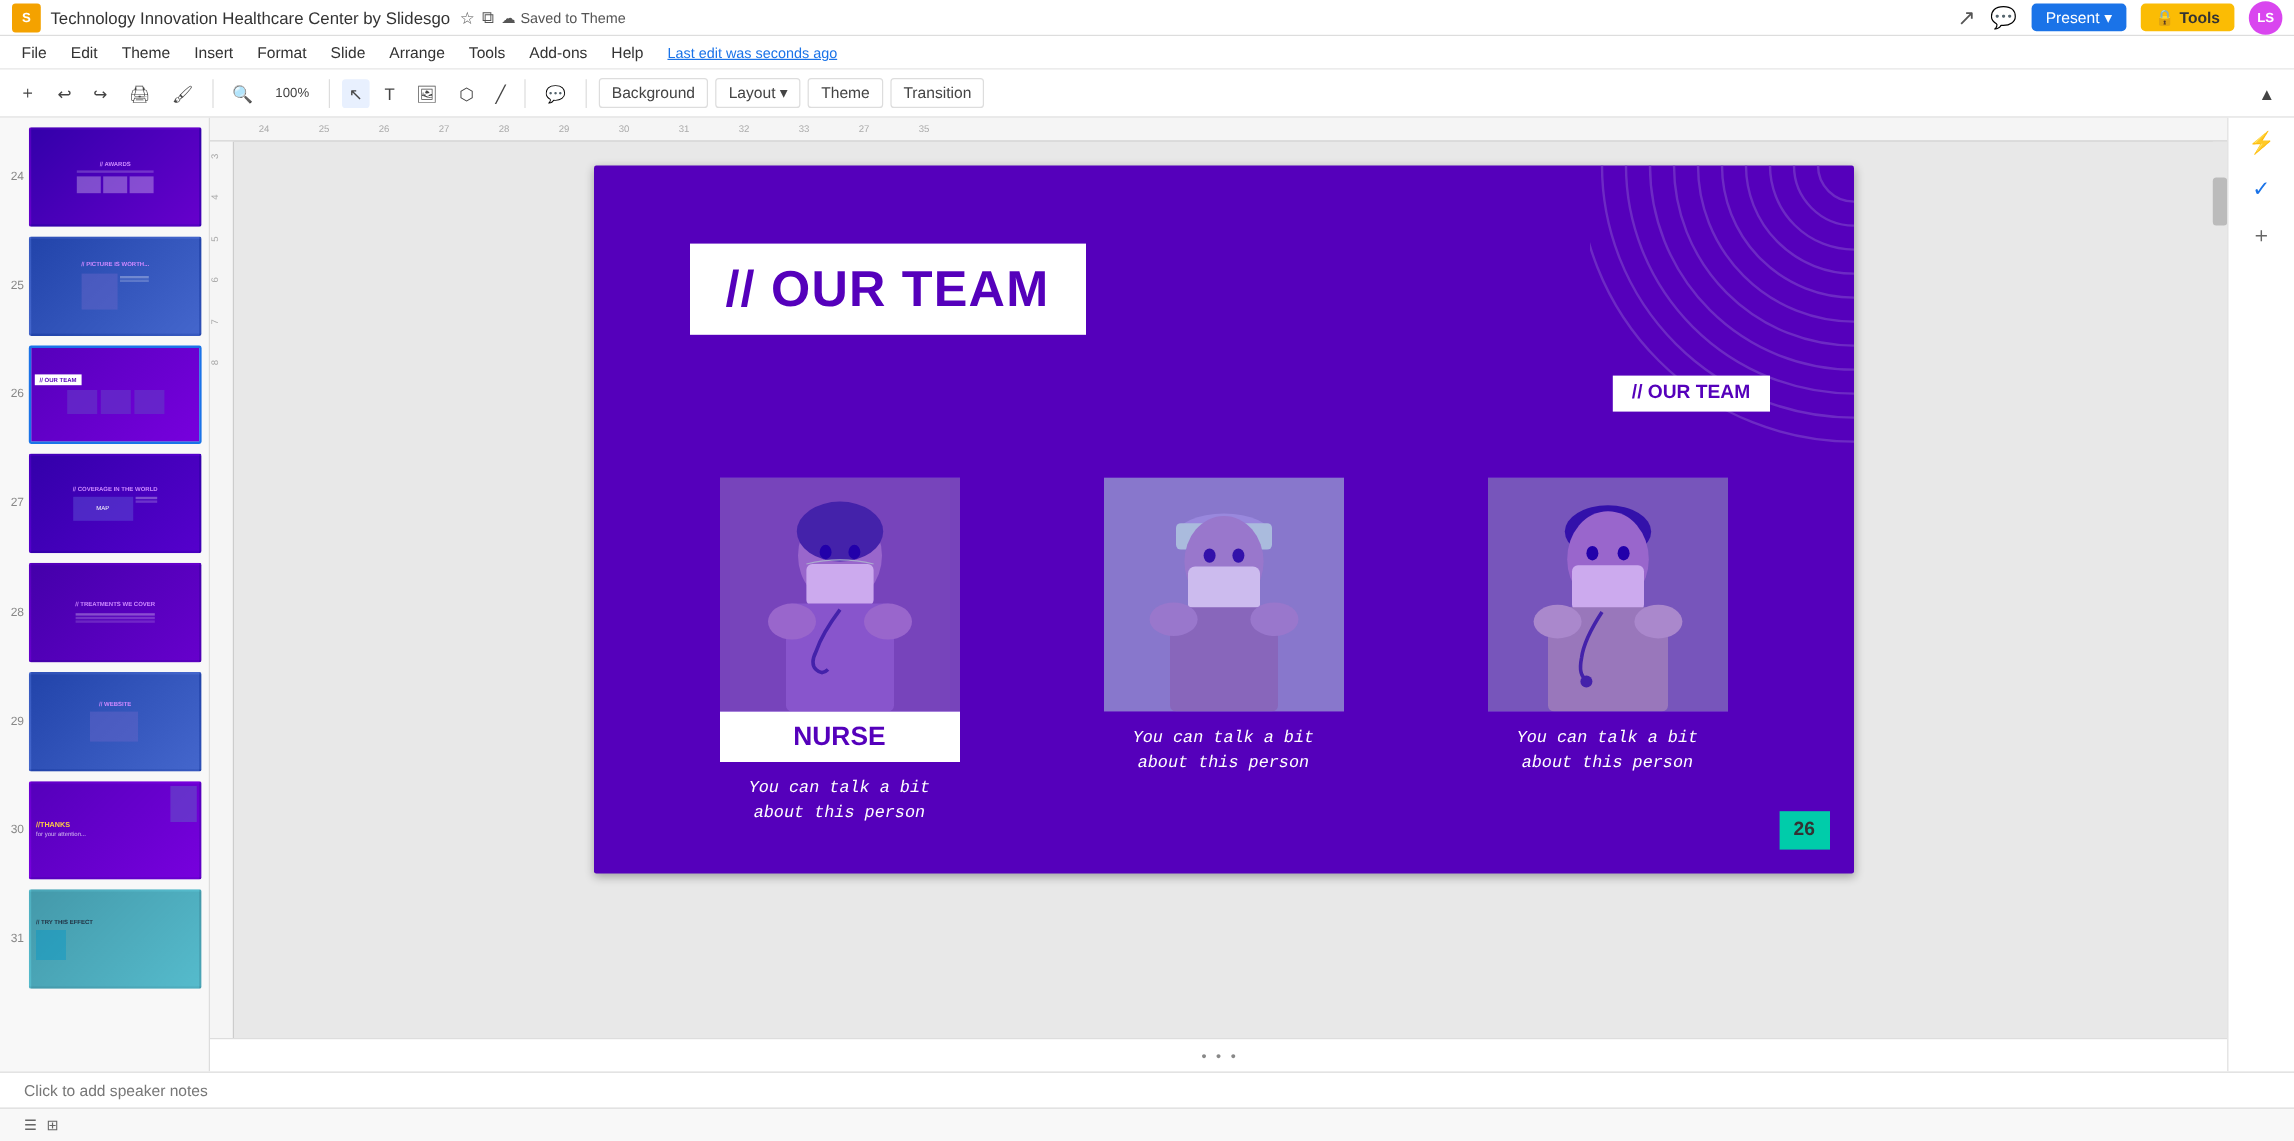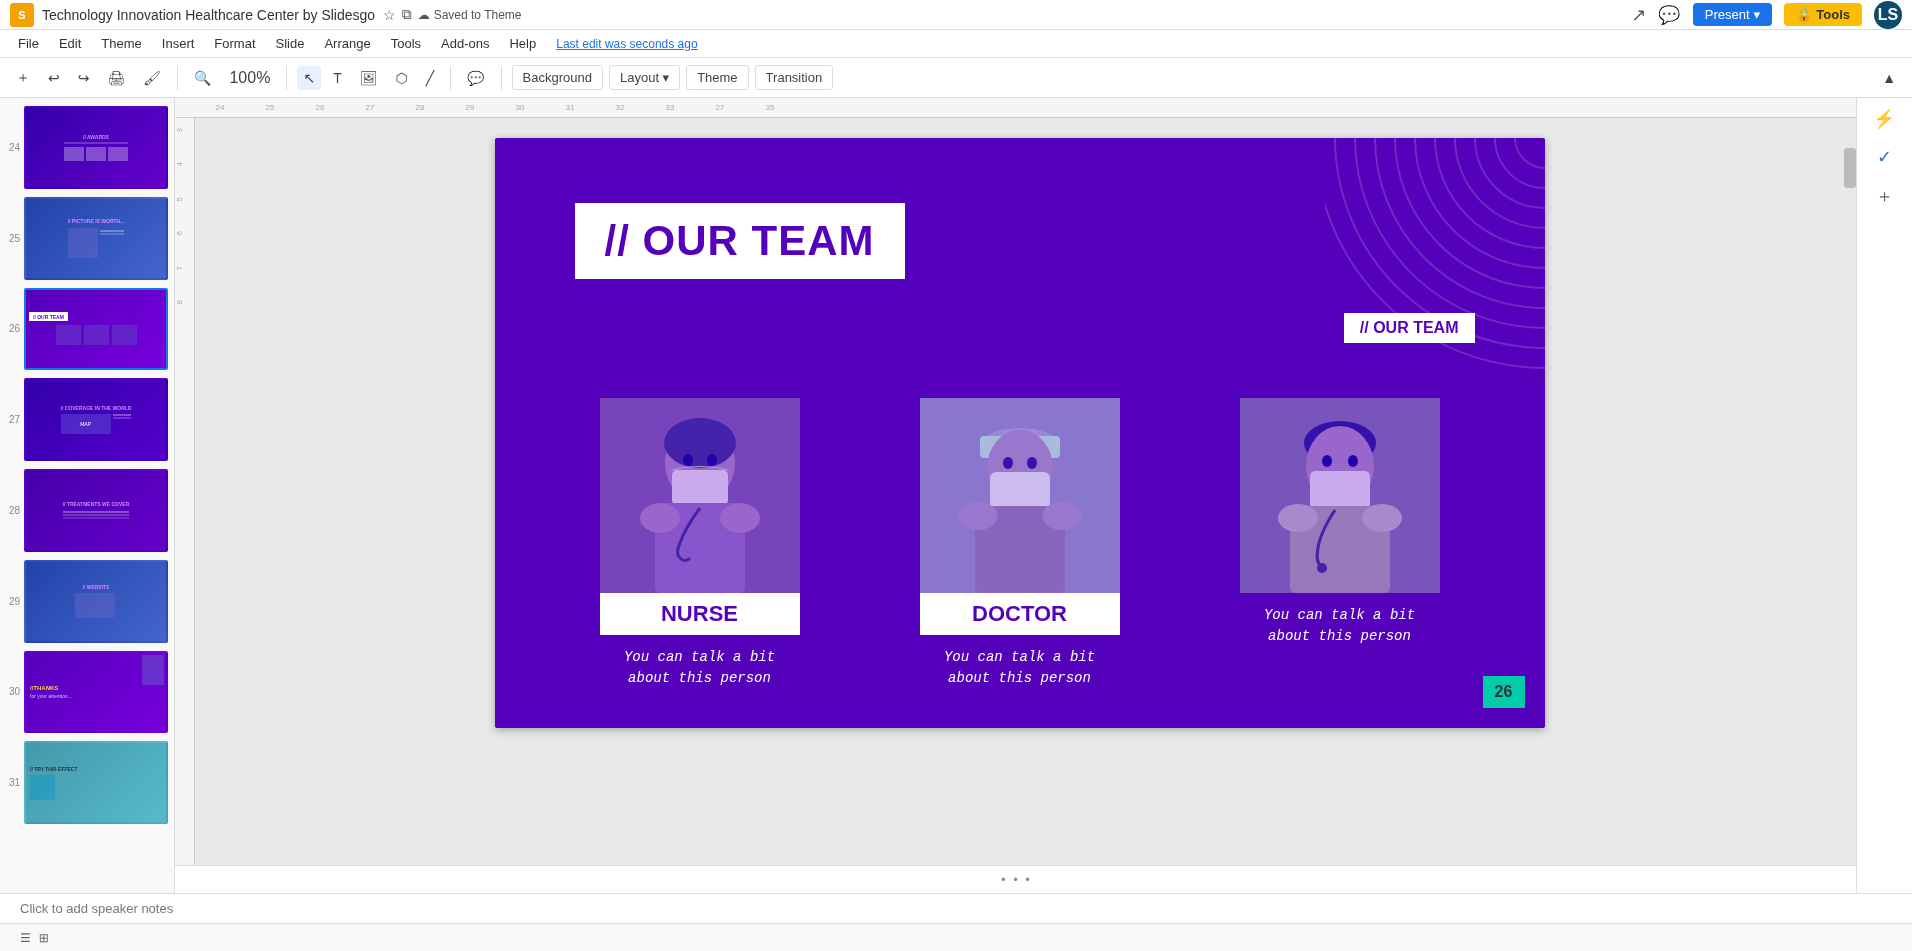--- a/index.html
+++ b/index.html
@@ -9,21 +9,21 @@
     .top-bar { height: 30px; background: #fff; display: flex; align-items: center; padding: 0 10px; border-bottom: 1px solid #ddd; font-size: 13px; gap: 8px; }
     .app-logo { width: 24px; height: 24px; background: #f4a200; border-radius: 3px; display: flex; align-items: center; justify-content: center; color: white; font-size: 11px; font-weight: bold; flex-shrink: 0; }
     .doc-title { font-size: 14px; color: #333; font-weight: 500; flex-shrink: 0; }
     .title-icons { display: flex; gap: 6px; align-items: center; }
     .title-icon { font-size: 14px; color: #555; cursor: pointer; }
     .cloud-save { display: flex; align-items: center; gap: 4px; font-size: 12px; color: #555; }
     .spacer { flex: 1; }
     .top-right { display: flex; align-items: center; gap: 12px; }
     .present-btn { background: #1a73e8; color: white; border: none; border-radius: 4px; padding: 4px 12px; font-size: 13px; cursor: pointer; display: flex; align-items: center; gap: 4px; }
     .share-btn { background: #fbbc04; color: #333; border: none; border-radius: 4px; padding: 4px 12px; font-size: 13px; cursor: pointer; font-weight: bold; display: flex; align-items: center; gap: 4px; }
-    .avatar { width: 28px; height: 28px; border-radius: 50%; background: #0c4a6e; color: white; display: flex; align-items: center; justify-content: center; font-size: 16px; font-weight: bold; }
+    .avatar { width: 28px; height: 28px; border-radius: 50%; background: #d946ef; color: white; display: flex; align-items: center; justify-content: center; font-size: 11px; font-weight: bold; }
 
     
     .menu-bar { height: 28px; background: #fff; display: flex; align-items: center; padding: 0 10px; gap: 4px; font-size: 13px; border-bottom: 1px solid #e0e0e0; }
     .menu-item { padding: 3px 8px; cursor: pointer; color: #333; border-radius: 3px; }
     .last-edit { color: #1a73e8; font-size: 12px; margin-left: 8px; text-decoration: underline; cursor: pointer; }
 
     
     .toolbar { height: 40px; background: #fff; display: flex; align-items: center; padding: 0 10px; gap: 6px; border-bottom: 1px solid #ddd; }
     .toolbar-btn { background: none; border: none; cursor: pointer; padding: 4px 6px; border-radius: 3px; font-size: 14px; color: #444; display: flex; align-items: center; }
     .toolbar-sep { width: 1px; height: 24px; background: #ddd; margin: 0 4px; }
@@ -137,21 +137,21 @@
 </div>
 
 <div class="toolbar">
   <button class="toolbar-btn">＋</button>
   <button class="toolbar-btn">↩</button>
   <button class="toolbar-btn">↪</button>
   <button class="toolbar-btn">🖨</button>
   <button class="toolbar-btn">🖌</button>
   <div class="toolbar-sep"></div>
   <button class="toolbar-btn">🔍</button>
-  <button class="toolbar-btn" style="font-size:16px;">100%</button>
+  <button class="toolbar-btn" style="font-size:11px;">100%</button>
   <div class="toolbar-sep"></div>
   <button class="toolbar-btn" style="background:#e8f0fe;">↖</button>
   <button class="toolbar-btn">T</button>
   <button class="toolbar-btn">🖼</button>
   <button class="toolbar-btn">⬡</button>
   <button class="toolbar-btn">╱</button>
   <div class="toolbar-sep"></div>
   <button class="toolbar-btn">💬</button>
   <div class="toolbar-sep"></div>
   <button class="toolbar-label-btn">Background</button>
@@ -405,23 +405,20 @@
                   <ellipse cx="88" cy="65" rx="5" ry="6" fill="#3311aa"></ellipse>
                   <ellipse cx="112" cy="65" rx="5" ry="6" fill="#3311aa"></ellipse>
 
                   <rect x="70" y="74" width="60" height="38" rx="6" fill="#ccbbee"></rect>
 
                   <rect x="55" y="108" width="90" height="87" rx="5" fill="#8866bb"></rect>
                   <ellipse cx="58" cy="118" rx="20" ry="14" fill="#9977cc"></ellipse>
                   <ellipse cx="142" cy="118" rx="20" ry="14" fill="#9977cc"></ellipse>
                 </svg>
               </div>
-              <div class="member-name-box">
-                <div class="member-name">DOCTOR</div>
-              </div>
               <div class="member-desc">
                 <span style="white-space:pre-line;">You can talk a bit
 about this person</span>
               </div>
             </div>
 
             <div class="team-card">
               <div class="member-photo">
                 <svg width="200" height="195" viewBox="0 0 200 195" style="display:block;">
                   <rect width="200" height="195" fill="#7755bb"></rect>

